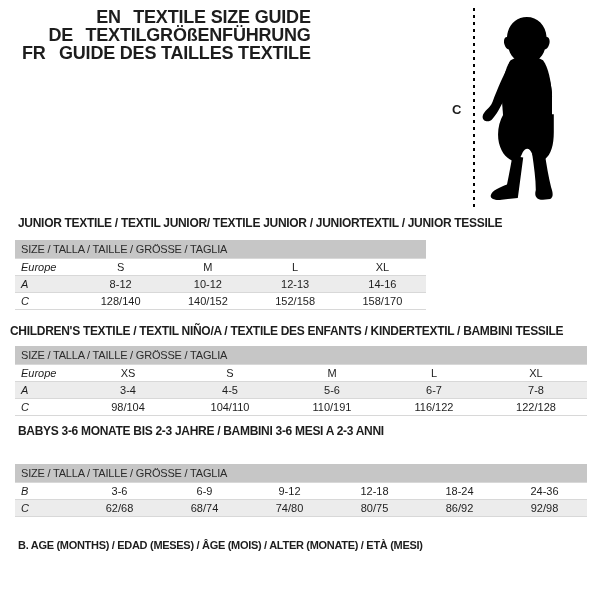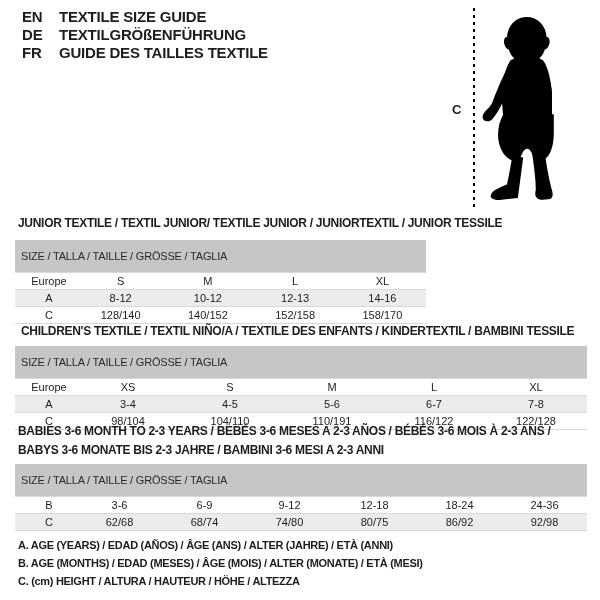--- a/index.html
+++ b/index.html
@@ -5,50 +5,50 @@
   html,body{margin:0;padding:0;}
   body{
     width:600px;height:600px;background:#ffffff;position:relative;
     font-family:"Liberation Sans", sans-serif;color:#1d1d1d;
     -webkit-font-smoothing:antialiased;overflow:hidden;
   }
   .abs{position:absolute;}
 
   
   .lang-list{left:22px;top:8px;}
-  .lang-row{display:flex;line-height:18px;font-size:15px;font-weight:bold;letter-spacing:-0.2px;}
+  .lang-row{display:flex;line-height:18px;font-size:18px;font-weight:bold;letter-spacing:-0.2px;justify-content:flex-end;}
   .lang-code{width:37px;flex:0 0 37px;}
   .lang-title{white-space:nowrap;}
 
   
   .dotline{
     left:473px;top:8px;width:2px;height:202px;
     background-image:repeating-linear-gradient(to bottom,#000 0px,#000 3px,transparent 3px,transparent 7px);
   }
   .c-label{left:452px;top:102px;font-size:13px;font-weight:bold;}
   .baby-svg{left:480px;top:6px;}
 
   
   .tbl-heading{font-size:12px;font-weight:bold;letter-spacing:-0.3px;line-height:19px;white-space:nowrap;}
   .tbl-heading:empty{display:none;}
   .h-junior{left:18px;top:214px;}
-  .h-children{left:21px;top:322px;}
+  .h-children{left:10px;top:322px;}
   .h-babies{left:18px;top:422px;width:570px;white-space:normal;}
 
   
   table{border-collapse:collapse;table-layout:fixed;font-size:11px;color:#1d1d1d;}
   .t-junior{left:15px;top:240px;width:411px;}
   .t-children{left:15px;top:346px;width:572px;}
   .t-babies{left:15px;top:464px;width:572px;}
   tr.size-bar td{
     background:#c6c6c6;color:#2b2b2b;font-size:11px;
-    height:32px;padding:0 0 0 6px;text-align:left;letter-spacing:-0.2px;white-space:nowrap;margin-left:40px;
+    height:18px;padding:0 0 0 6px;text-align:left;letter-spacing:-0.2px;white-space:nowrap;margin-left:40px;
   }
   td{height:16px;padding:0;text-align:center;border-bottom:1px solid #d8d8d8;white-space:nowrap;}
-  td.lbl{text-align:center;padding-left:6px;}
+  td.lbl{text-align:left;padding-left:6px;font-style:italic;}
   tr.shaded td{background:#ececec;}
   col.first{width:62px;}
 
   
   .legend{left:18px;top:536px;font-size:11px;font-weight:bold;letter-spacing:-0.3px;line-height:18px;}
   .legend div{white-space:nowrap;}
 </style>
 </head>
 <body>
 
@@ -153,21 +153,20 @@
       <td>98/104</td>
       <td>104/110</td>
       <td>110/191</td>
       <td>116/122</td>
       <td>122/128</td>
     </tr>
   </tbody>
 </table>
 
 <div class="abs tbl-heading h-babies">
-  <div>BABIES 3-6 MONTH TO 2-3 YEARS / BEBÉS 3-6 MESES A 2-3 AÑOS / BÉBÉS 3-6 MOIS À 2-3 ANS /</div>
   <div>BABYS 3-6 MONATE BIS 2-3 JAHRE / BAMBINI 3-6 MESI A 2-3 ANNI</div>
 </div>
 <table class="abs t-babies">
   <colgroup>
       <col class="first">
       <col>
       <col>
       <col>
       <col>
       <col>
@@ -192,16 +191,14 @@
       <td>68/74</td>
       <td>74/80</td>
       <td>80/75</td>
       <td>86/92</td>
       <td>92/98</td>
     </tr>
   </tbody>
 </table>
 
 <div class="abs legend">
-  <div>A. AGE (YEARS) / EDAD (AÑOS) / ÂGE (ANS) / ALTER (JAHRE) / ETÀ (ANNI)</div>
   <div>B. AGE (MONTHS) / EDAD (MESES) / ÂGE (MOIS) / ALTER (MONATE) / ETÀ (MESI)</div>
-  <div>C. (cm) HEIGHT / ALTURA / HAUTEUR / HÖHE / ALTEZZA</div>
 </div>
 
 </body></html>

